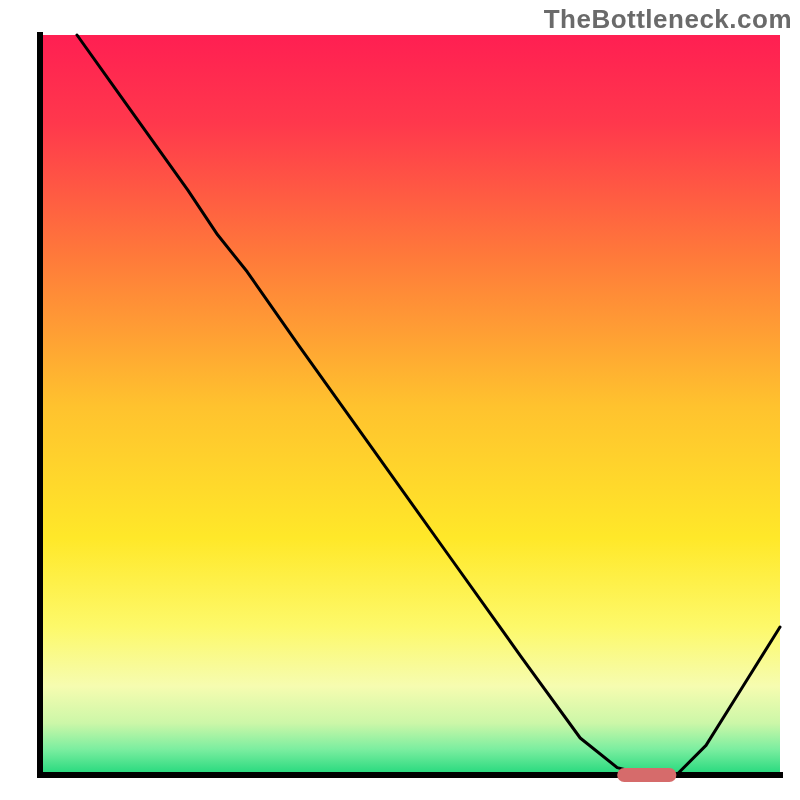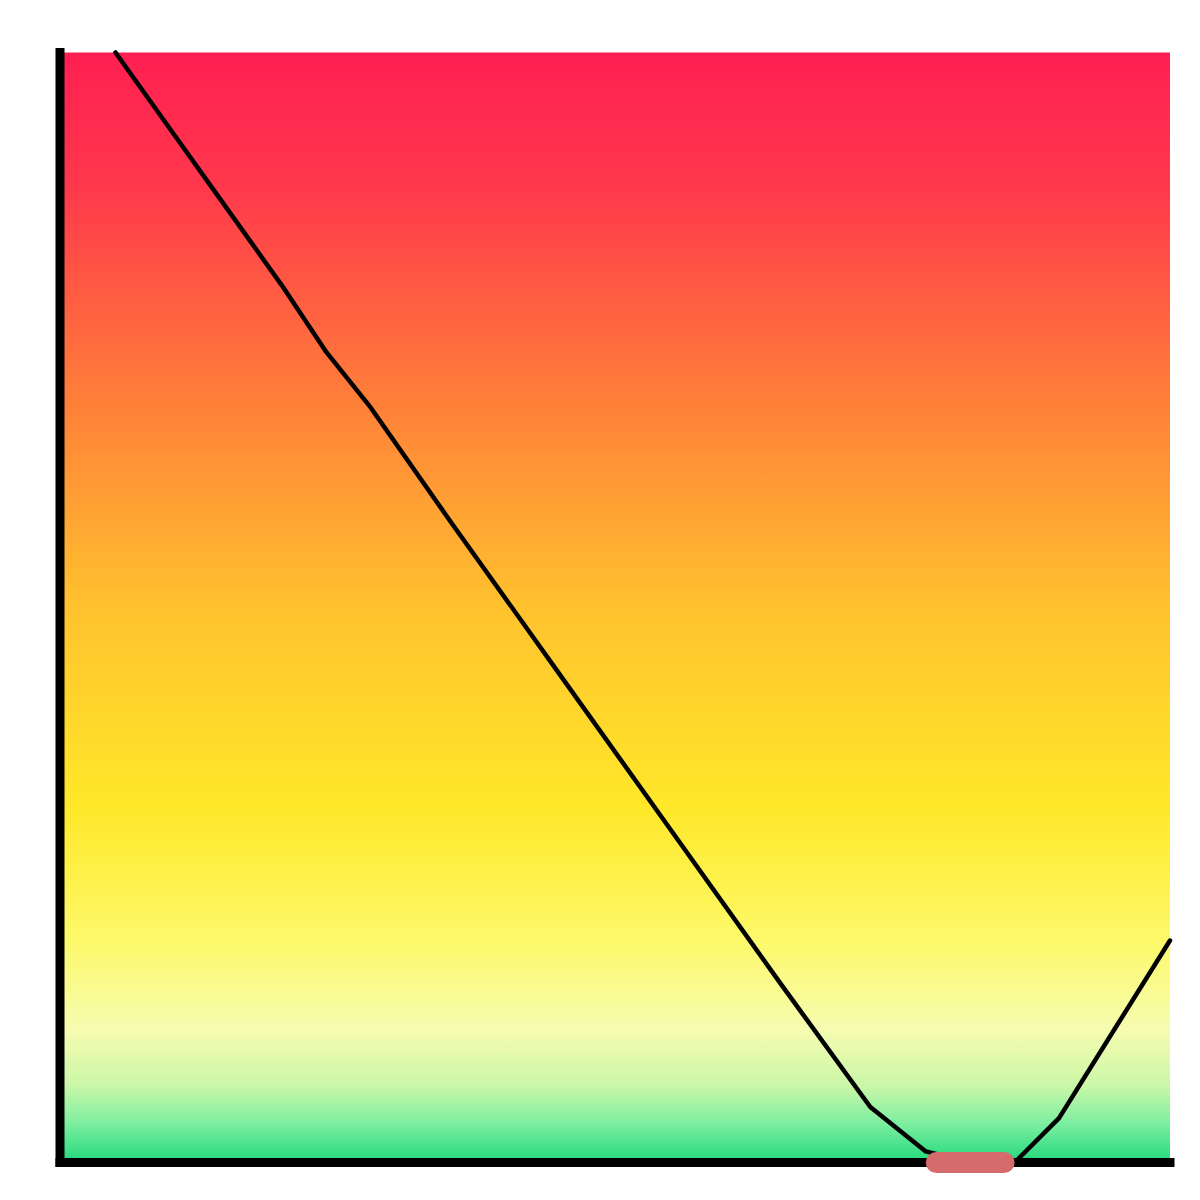--- a/index.html
+++ b/index.html
@@ -28,20 +28,21 @@
   }
   svg {
     display: block;
   }
 </style>
 </head>
 <body>
 
 <div class="stage">
 
+  <div class="watermark">TheBottleneck.com</div>
 
   <svg id="chart-svg" width="800" height="800">
     <defs>
       <linearGradient id="bg-grad" x1="0" y1="0" x2="0" y2="1">
           <stop offset="0%" stop-color="#ff1f52"></stop>
           <stop offset="12%" stop-color="#ff384c"></stop>
           <stop offset="30%" stop-color="#ff7a3a"></stop>
           <stop offset="50%" stop-color="#ffc22e"></stop>
           <stop offset="68%" stop-color="#ffe829"></stop>
           <stop offset="80%" stop-color="#fdf96a"></stop>

